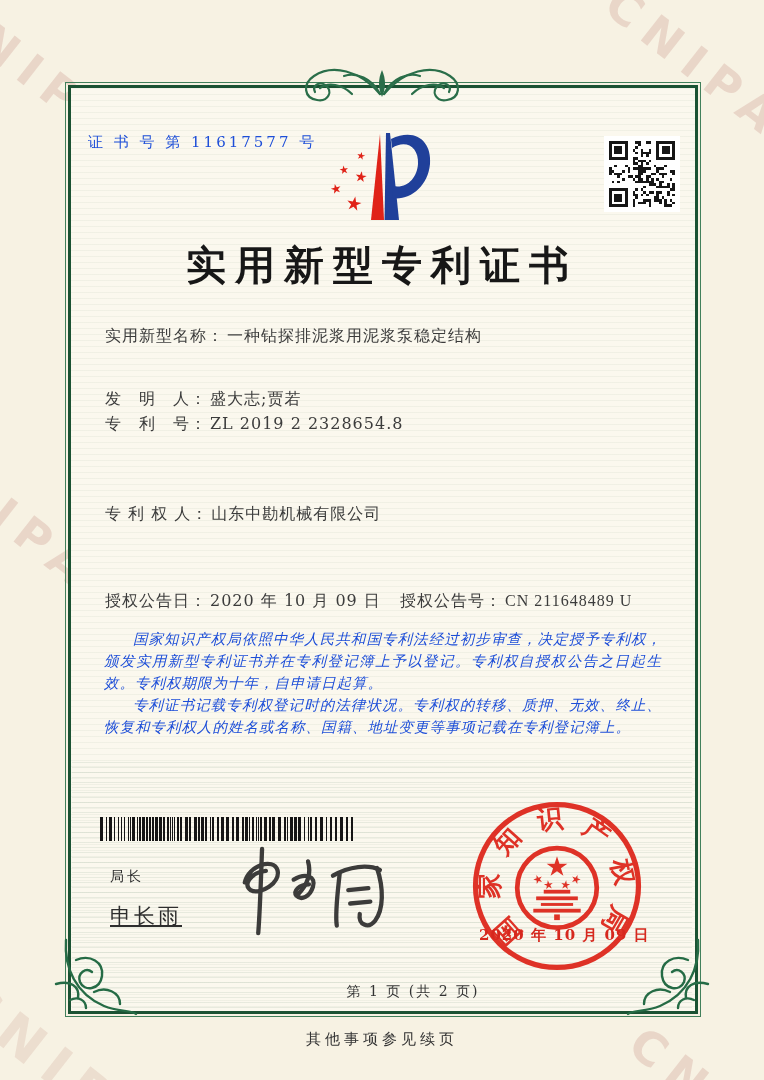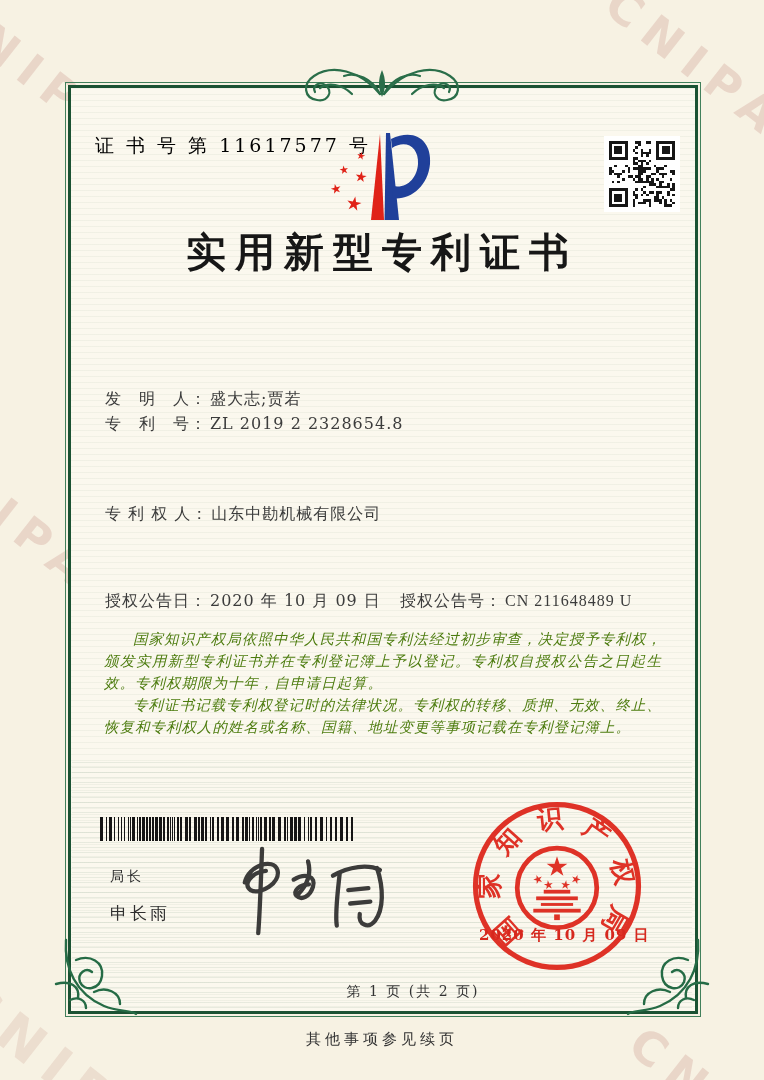--- a/index.html
+++ b/index.html
@@ -11,38 +11,38 @@
       transform:rotate(38deg);transform-origin:left top;white-space:nowrap;pointer-events:none;}
   .wm.big{font-size:54px;color:rgba(201,150,138,0.22);}
   
   .frame{position:absolute;left:65px;top:82px;width:634px;height:933px;border:1px solid #41805b;}
   .frame-inner{position:absolute;inset:2px;border:3px solid #1b5233;background:#fbf8ee;}
   .frame-inner::after{content:"";position:absolute;inset:0;
       background:repeating-linear-gradient(180deg,rgba(105,135,105,0.07) 0 1px,transparent 1px 6px);}
   .guilloche{position:absolute;left:72px;top:762px;width:620px;height:250px;
       background:repeating-linear-gradient(180deg,rgba(62,110,80,0.10) 0 1px,transparent 1px 5px);}
   
-  .cert-no{position:absolute;left:95px;top:133px;font-size:19px;letter-spacing:3px;color:#000000;}
+  .cert-no{position:absolute;left:88px;top:133px;font-size:15px;letter-spacing:3px;color:#1d4ed8;}
   .logo{position:absolute;left:322px;top:126px;}
   .qr{position:absolute;left:604px;top:136px;width:76px;height:76px;background:#fff;}
-  .title{position:absolute;left:0;top:225px;width:764px;text-align:center;
+  .title{position:absolute;left:0;top:238px;width:764px;text-align:center;
          font-size:40px;font-weight:700;letter-spacing:9px;color:#171717;}
   
   .row{position:absolute;left:105px;font-size:16px;white-space:nowrap;color:#3c3c3c;letter-spacing:1px;}
   .row .lbl{margin-right:3px;}
   .pair2{left:400px;font-family:Liberation Serif, serif;}
   
   .paras{position:absolute;left:104px;top:628px;width:558px;font-size:14.5px;line-height:22px;
-         font-style:italic;color:#4d7c0f;text-align:justify;letter-spacing:1px;}
+         font-style:italic;color:#1d4ed8;text-align:justify;letter-spacing:1px;}
   .paras p{margin:0;text-indent:2em;}
   
   .barcode{position:absolute;left:100px;top:817px;}
   
   .sig-title{position:absolute;left:110px;top:868px;font-size:14px;letter-spacing:3px;color:#2e2e2e;}
-  .sig-name{position:absolute;left:110px;top:902px;font-size:17px;letter-spacing:3px;color:#2e2e2e;}
+  .sig-name{position:absolute;left:110px;top:902px;font-size:21px;letter-spacing:3px;color:#2e2e2e;text-decoration:underline;}
   .signature{position:absolute;left:218px;top:843px;}
   
   .seal{position:absolute;left:467px;top:796px;opacity:0.93;}
   .seal-date{position:absolute;left:479px;top:926px;font-size:15px;font-weight:700;
              color:#d6281e;letter-spacing:1px;}
   
   .page-num{position:absolute;left:0;top:983px;width:764px;text-align:center;font-size:14px;
             letter-spacing:2px;color:#333;margin-left:31px;}
   .note{position:absolute;left:0;top:1030px;width:764px;text-align:center;font-size:15px;
         letter-spacing:4px;color:#333;}
@@ -281,20 +281,23 @@
       <rect x="26" y="25" width="1" height="1" fill="#161616"></rect>
       <rect x="11" y="26" width="1" height="1" fill="#161616"></rect>
       <rect x="17" y="26" width="1" height="1" fill="#161616"></rect>
       <rect x="23" y="26" width="1" height="1" fill="#161616"></rect>
       <rect x="24" y="26" width="1" height="1" fill="#161616"></rect>
       <rect x="25" y="26" width="1" height="1" fill="#161616"></rect>
     </svg>
 
   <div class="title">实用新型专利证书</div>
 
+  <div class="row" style="top:326px">
+    <span class="lbl">实用新型名称：</span><span class="val">一种钻探排泥浆用泥浆泵稳定结构</span>
+  </div>
   <div class="row" style="top:389px">
     <span class="lbl">发　明　人：</span><span class="val">盛大志;贾若</span>
   </div>
   <div class="row" style="top:414px">
     <span class="lbl">专　利　号：</span><span class="val">ZL 2019 2 2328654.8</span>
   </div>
   <div class="row" style="top:504px">
     <span class="lbl">专 利 权 人：</span><span class="val">山东中勘机械有限公司</span>
   </div>
   <div class="row" style="top:591px">

